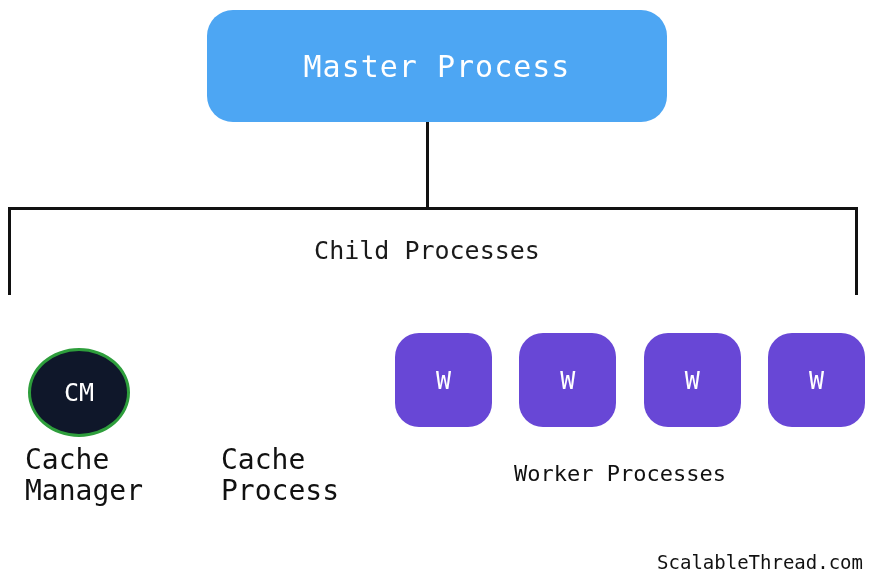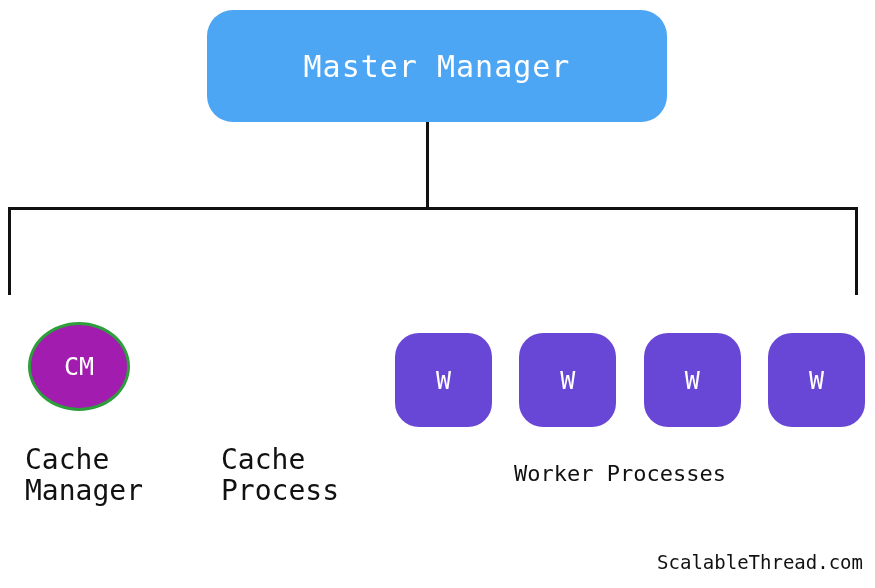--- a/index.html
+++ b/index.html
@@ -43,23 +43,23 @@
   }
   
   .ellipse-node {
     position: absolute;
     border-radius: 50%;
     display: flex; align-items: center; justify-content: center;
     color: #ffffff;
     font-size: 25px;
   }
   .cm-node {
-    left: 28px; top: 322px;
+    left: 28px; top: 348px;
     width: 102px; height: 89px;
-    background: #a21caf;
+    background: #0f172a;
     border: 3px solid #2E9E3C;
   }
   .cl-node {
     left: 219px; top: 339px;
     width: 106px; height: 91px;
     background: #1D70C7;
     border: 3px solid #1B66B5;
   }
   
   .node-caption {
@@ -104,28 +104,29 @@
     white-space: nowrap;
     margin-left: 28px;
   }
 </style>
 </head>
 <body>
 
 <div class="canvas">
 
   <div class="master-node">
-    <span class="node-label">Master Manager</span>
+    <span class="node-label">Master Process</span>
   </div>
 
   <div class="line connector-vertical"></div>
   <div class="line bracket-horizontal"></div>
   <div class="line bracket-left-drop"></div>
   <div class="line bracket-right-drop"></div>
 
+  <div class="child-label">Child Processes</div>
 
   <div class="ellipse-node cm-node">
     <span>CM</span>
   </div>
   <div class="node-caption cm-caption">
     <div>Cache</div>
     <div>Manager</div>
   </div>
 
   <div class="node-caption cl-caption">

